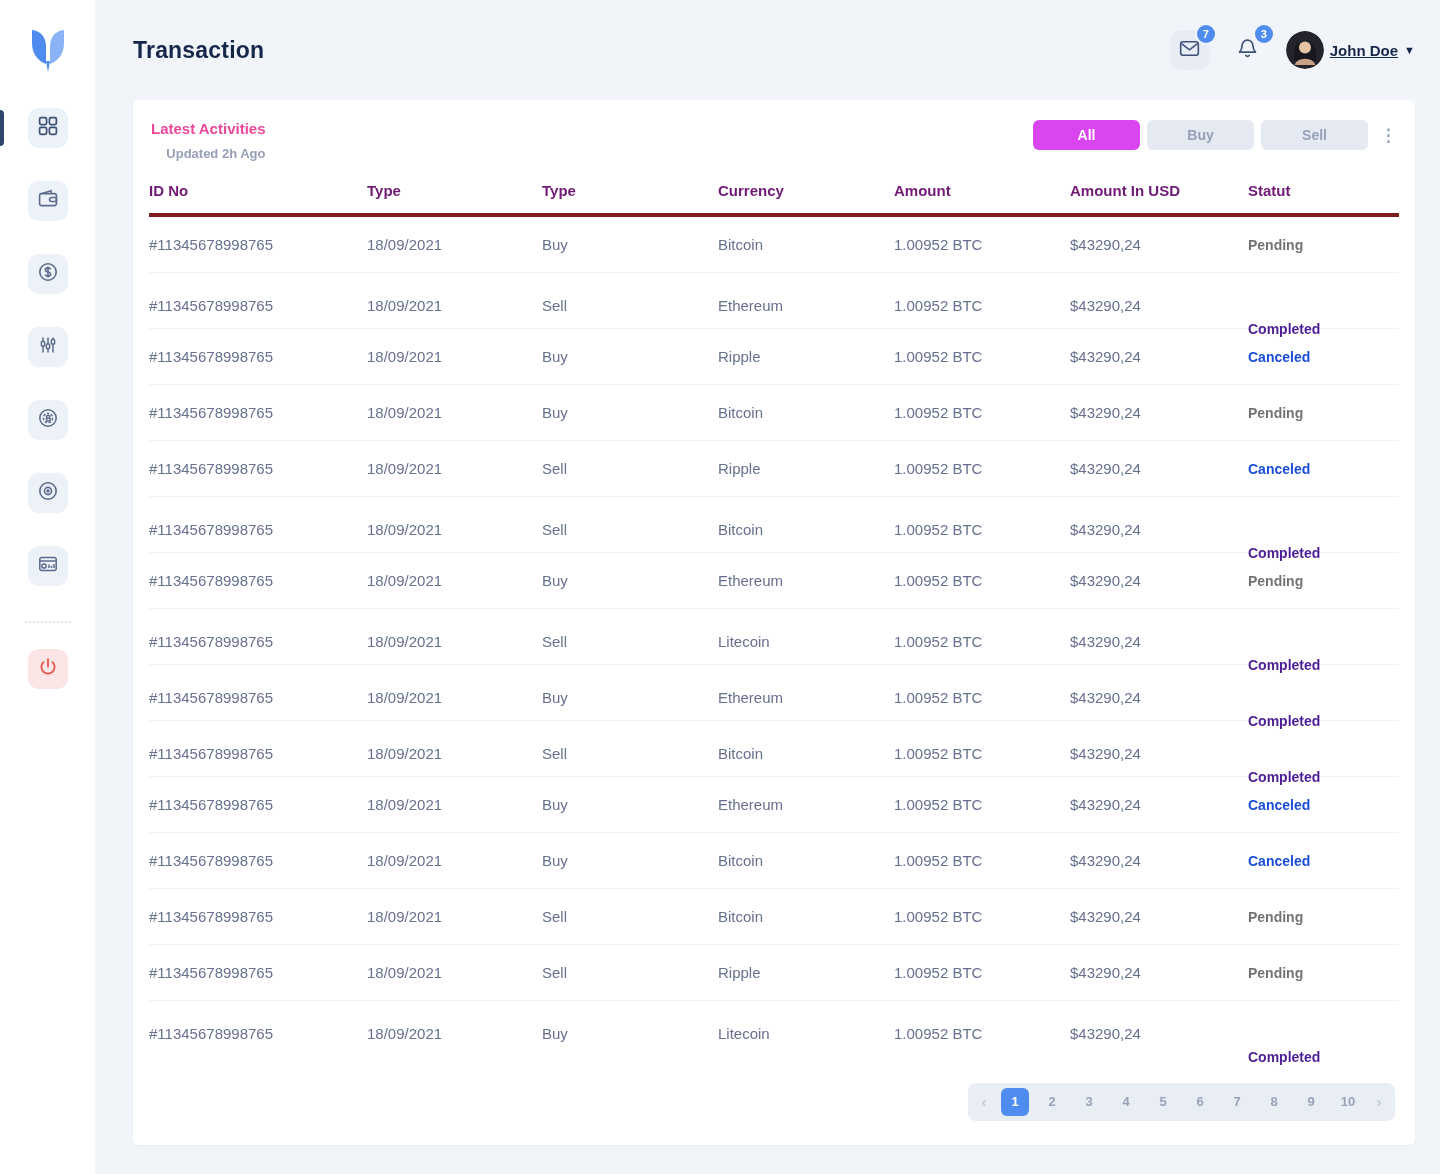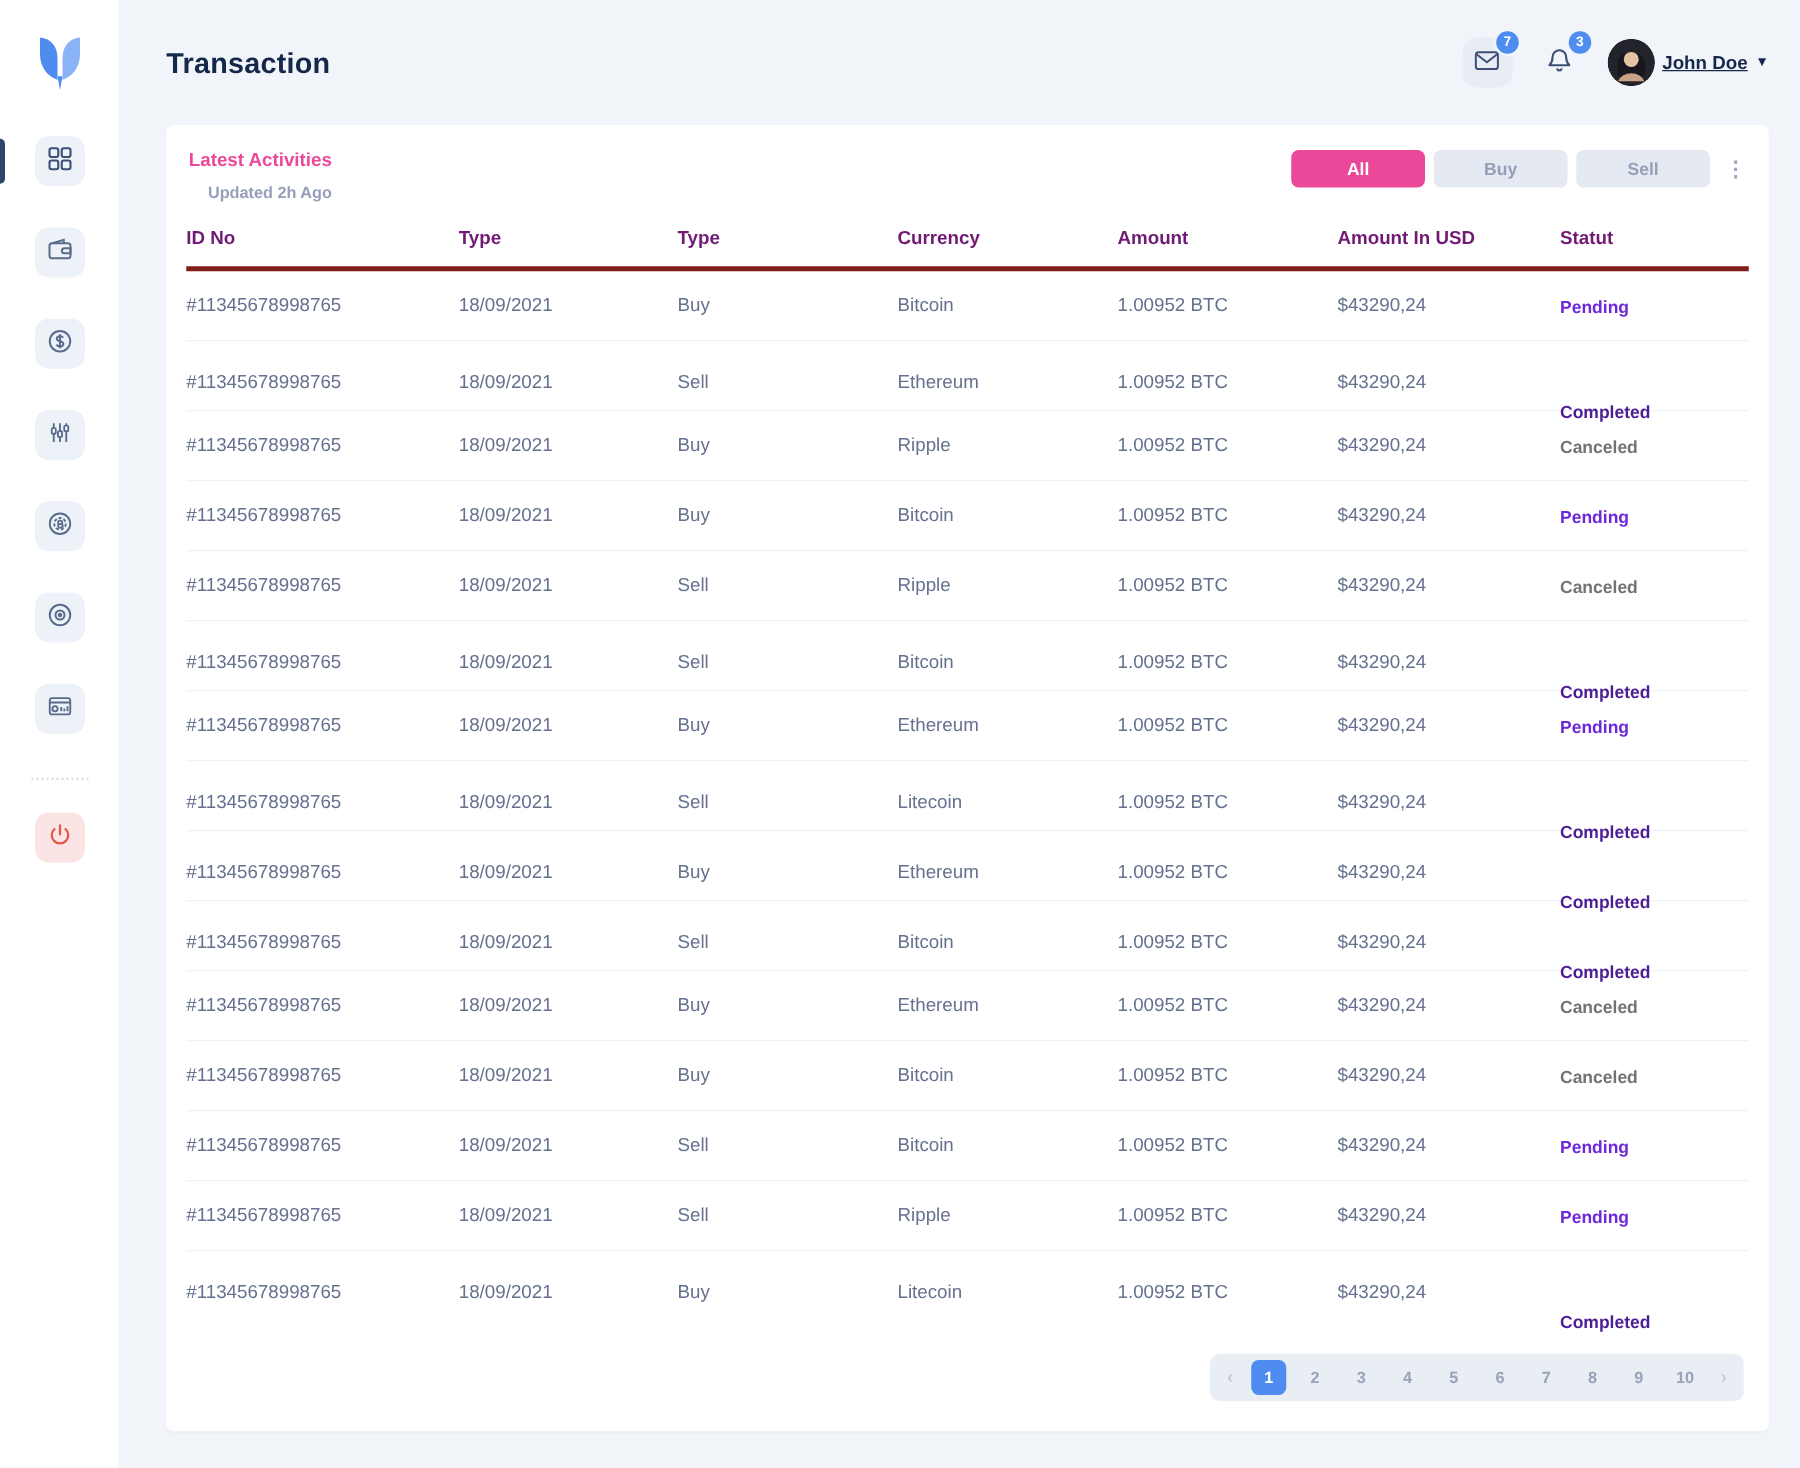--- a/index.html
+++ b/index.html
@@ -65,31 +65,31 @@
   }
   .card-title { font-size:15px; font-weight:bold; color:#ec4899; }
   .card-subtitle { font-size:13px; font-weight:bold; color:#95a0b8; margin-top:9px;text-align:right; }
   .filter-area { display:flex; align-items:center; }
   .filter-group { display:flex; gap:7px; }
   .filter-btn {
     width:107px; height:30px; border:none; border-radius:6px;
     background:#e4e9f2; color:#95a0b8; font-size:14px; font-weight:bold;
     font-family:inherit; cursor:pointer;
   }
-  .filter-btn.active { background:#ec4899; color:#ffffff; }
+  .filter-btn.active { background:#d946ef; color:#ffffff; }
   .kebab { margin-left:12px; color:#9aa6bd; font-size:17px; font-weight:bold; cursor:pointer; line-height:1; }
   
   .tgrid { display:grid; grid-template-columns:218px 175px 176px 176px 176px 178px 1fr; align-items:center; }
   .thead { height:50px; border-bottom:4px solid #7f1d1d; font-size:15px; font-weight:bold; color:#701a75; }
   .tr { height:56px; border-bottom:1px solid #eef1f6; font-size:15px; color:#65718e; }
   .tr:last-child { border-bottom:none; }
   .td.status { font-size:14px; font-weight:bold; }
-  .status.pending { color:#6d28d9; }
+  .status.pending { color:#737373; }
   .status.completed { color:#4c1d95;margin-top:48px; }
-  .status.canceled { color:#737373; }
+  .status.canceled { color:#1d4ed8; }
   
   .pagination-row { display:flex; justify-content:flex-end; margin:26px 4px 10px 0; }
   .pagination {
     background:#e9edf4; border-radius:8px; padding:5px 8px;
     display:flex; align-items:center; gap:9px;
   }
   .page, .page-nav {
     width:28px; height:28px; line-height:28px; text-align:center;
     font-size:13px; font-weight:bold; color:#98a3ba; border-radius:6px; cursor:pointer;
     user-select:none;

